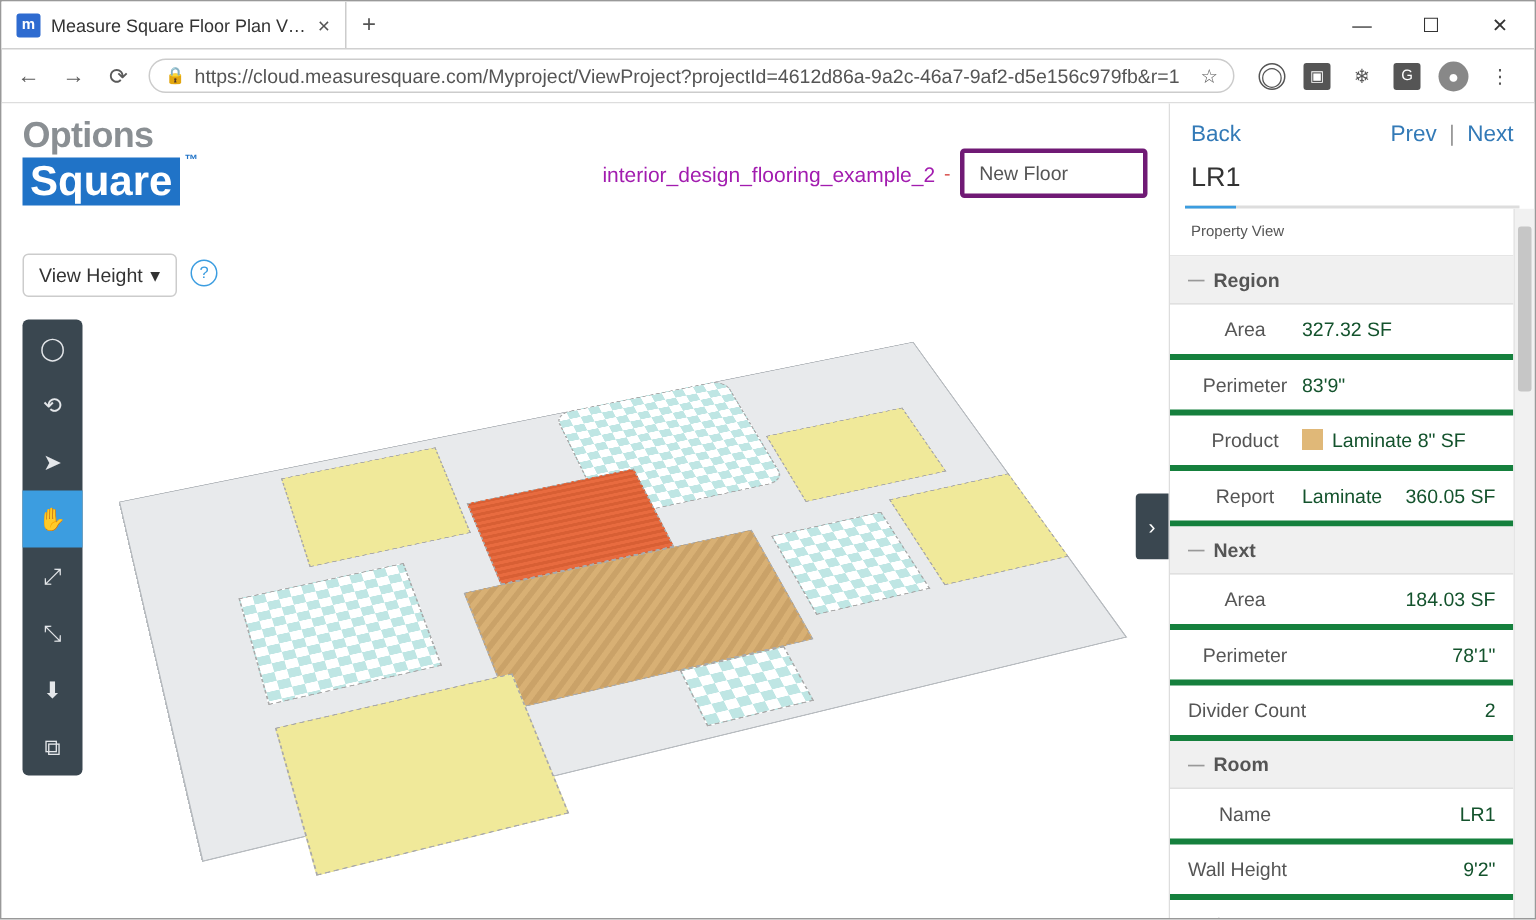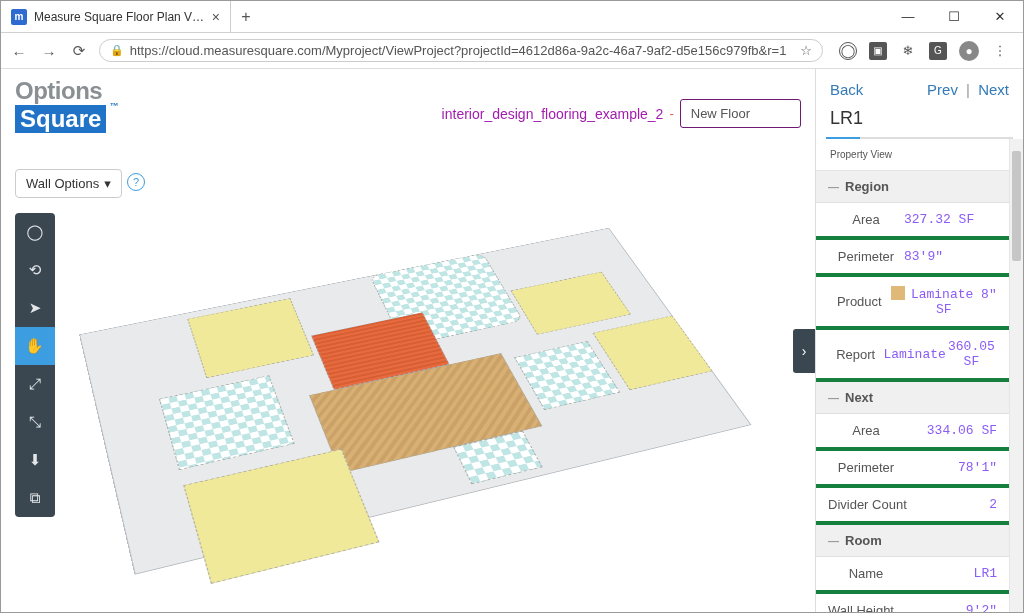--- a/index.html
+++ b/index.html
@@ -19,45 +19,45 @@
   .lock { font-size: 11px; }
   .ext-icons { display: flex; gap: 12px; padding: 0 6px; align-items:center;}
   .ext-ico { width: 18px; height:18px; display:flex; align-items:center; justify-content:center; color:#555; font-size:13px;}
   .ext-ico.box { background:#555; color:#fff; border-radius:2px; font-size:10px;}
   .ext-ico.circle { border:1px solid #555; border-radius:50%; }
   .avatar { width:20px; height:20px; border-radius:50%; background:#888; color:#fff; display:flex; align-items:center; justify-content:center; font-size:12px;}
   .app { display: flex; height: 544px; }
   .main { flex: 1; position: relative; background: #fff; }
   .brand { position: absolute; top: 8px; left: 14px; font-family: Arial; }
   .brand-top { font-size: 24px; font-weight: bold; color: #8a8f93; letter-spacing: -0.5px;}
-  .brand-bottom { font-size: 24px; font-weight: bold; color: #fff; background: #2073c7; padding: 0 5px; display: inline-block; line-height: 1.15; position:relative;}
+  .brand-bottom { font-size: 28px; font-weight: bold; color: #fff; background: #2073c7; padding: 0 5px; display: inline-block; line-height: 1.15; position:relative;}
   .brand-bottom::after { content:"™"; font-size:9px; color:#2073c7; position:absolute; right:-12px; top:-4px;}
   .proj-row { position: absolute; top: 30px; right: 14px; display: flex; align-items: center; gap: 6px; }
   .proj-name { color: #a21caf; font-size: 14px; }
   .dash { color: #d9534f; }
-  .floor-sel { border: 1px solid #701a75; padding: 6px 50px 6px 10px; background: #fff; font-size: 13px; color:#555; border-radius:3px;}
+  .floor-sel { border: 3px solid #701a75; padding: 6px 50px 6px 10px; background: #fff; font-size: 13px; color:#555; border-radius:3px;}
   .view-opts { position: absolute; top: 100px; left: 14px; border: 1px solid #ccc; padding: 6px 10px; border-radius: 4px; font-size: 13px; display: flex; align-items: center; gap: 5px; background:#fff;}
   .help-ico { position: absolute; top: 104px; left: 126px; width:18px; height:18px; border:1.5px solid #3c9de0; border-radius:50%; color:#3c9de0; font-size:11px; display:flex; align-items:center; justify-content:center;}
   .toolbar { position: absolute; left: 14px; top: 144px; width: 40px; background: #3a4750; border-radius: 4px; display: flex; flex-direction: column; }
   .tool { height: 38px; display: flex; align-items: center; justify-content: center; color: #e4e7ea; font-size: 15px;}
   .tool.active { background: #3c9de0; }
   .expand-handle { position:absolute; right:0; top:260px; width:22px; height:44px; background:#3a4750; color:#fff; display:flex; align-items:center; justify-content:center; border-radius:3px 0 0 3px; font-size:14px;}
-  .side { width: 208px; border-left: 1px solid #ddd; display:flex; flex-direction:column; background:#fff;}
+  .side { width: 244px; border-left: 1px solid #ddd; display:flex; flex-direction:column; background:#fff;}
   .side-nav { display:flex; justify-content:space-between; padding: 12px 14px 10px; font-size:15px;}
   .side-nav a { color:#337ab7; text-decoration:none; }
   .nav-sep { color:#999; margin:0 4px;}
   .room-title { font-size:18px; padding:0 14px 8px; color:#333;}
   .title-underline { height:2px; background:#ddd; margin:0 10px 0; position:relative;}
   .title-underline::before { content:""; position:absolute; left:0; top:0; width:34px; height:2px; background:#3c9de0;}
   .prop-header { padding:10px 14px; font-size:10px; color:#555; border-bottom:1px solid #e5e5e5;}
   .section-head { background:#f0f0f0; padding:8px 12px; font-weight:bold; color:#555; display:flex; align-items:center; gap:6px; border-bottom:1px solid #e0e0e0; font-size:13px;}
   .section-head .toggle { color:#999; font-size:11px;}
   .prop-row { display:flex; padding:9px 12px; border-bottom:4px solid #15803d; font-size:13px; align-items:center;text-align:center;}
   .prop-label { width:76px; color:#555;}
-  .prop-val { color:#8b5cf6;font-family:Liberation Mono, monospace;}
+  .prop-val { color:#14532d;}
   .prop-val.right { margin-left:auto;}
   .swatch { width:14px; height:14px; background:#e0b878; display:inline-block; margin-right:6px; vertical-align:-2px;}
   .scrollbar { width:14px; background:#f1f1f1; border-left:1px solid #e5e5e5; position:relative;}
   .scroll-thumb{ position:absolute; top:12px; left:2px; right:2px; height:110px; background:#c6c6c6; border-radius:2px;}
   .side-wrap { display:flex; flex:1; overflow:hidden;}
   .side-content { flex:1; overflow:hidden;}
 
   
   .fp-base { position:absolute; background:#e8eaec; border:1px solid #b8bcc0;}
   .fp-room { position:absolute; border:1px dashed #aaa;}
@@ -108,21 +108,21 @@
     <div class="brand">
       <div class="brand-top">Options</div>
       <div class="brand-bottom">Square</div>
     </div>
     <div class="proj-row">
       <span class="proj-name">interior_design_flooring_example_2</span>
       <span class="dash">-</span>
       <div class="floor-sel">New Floor</div>
     </div>
     <div class="view-opts">
-      <span>Wall Options</span>
+      <span>View Height</span>
       <span>▾</span>
     </div>
     <div class="help-ico">?</div>
 
     <div class="toolbar">
       <div class="tool">◯</div>
       <div class="tool">⟲</div>
       <div class="tool">➤</div>
       <div class="tool active">✋</div>
       <div class="tool">⤢</div>
@@ -185,21 +185,21 @@
             <span class="prop-val">Laminate</span>
             <span class="prop-val right">360.05 SF</span>
           </div>
 
         <div class="section-head">
             <span class="toggle">—</span>
             <span>Next</span>
           </div>
         <div class="prop-row">
             <span class="prop-label">Area</span>
-            <span class="prop-val right">334.06 SF</span>
+            <span class="prop-val right">184.03 SF</span>
           </div>
         <div class="prop-row">
             <span class="prop-label">Perimeter</span>
             <span class="prop-val right">78'1"</span>
           </div>
         <div class="prop-row">
             <span class="prop-label" style="width:auto">Divider Count</span>
             <span class="prop-val right">2</span>
           </div>
 

